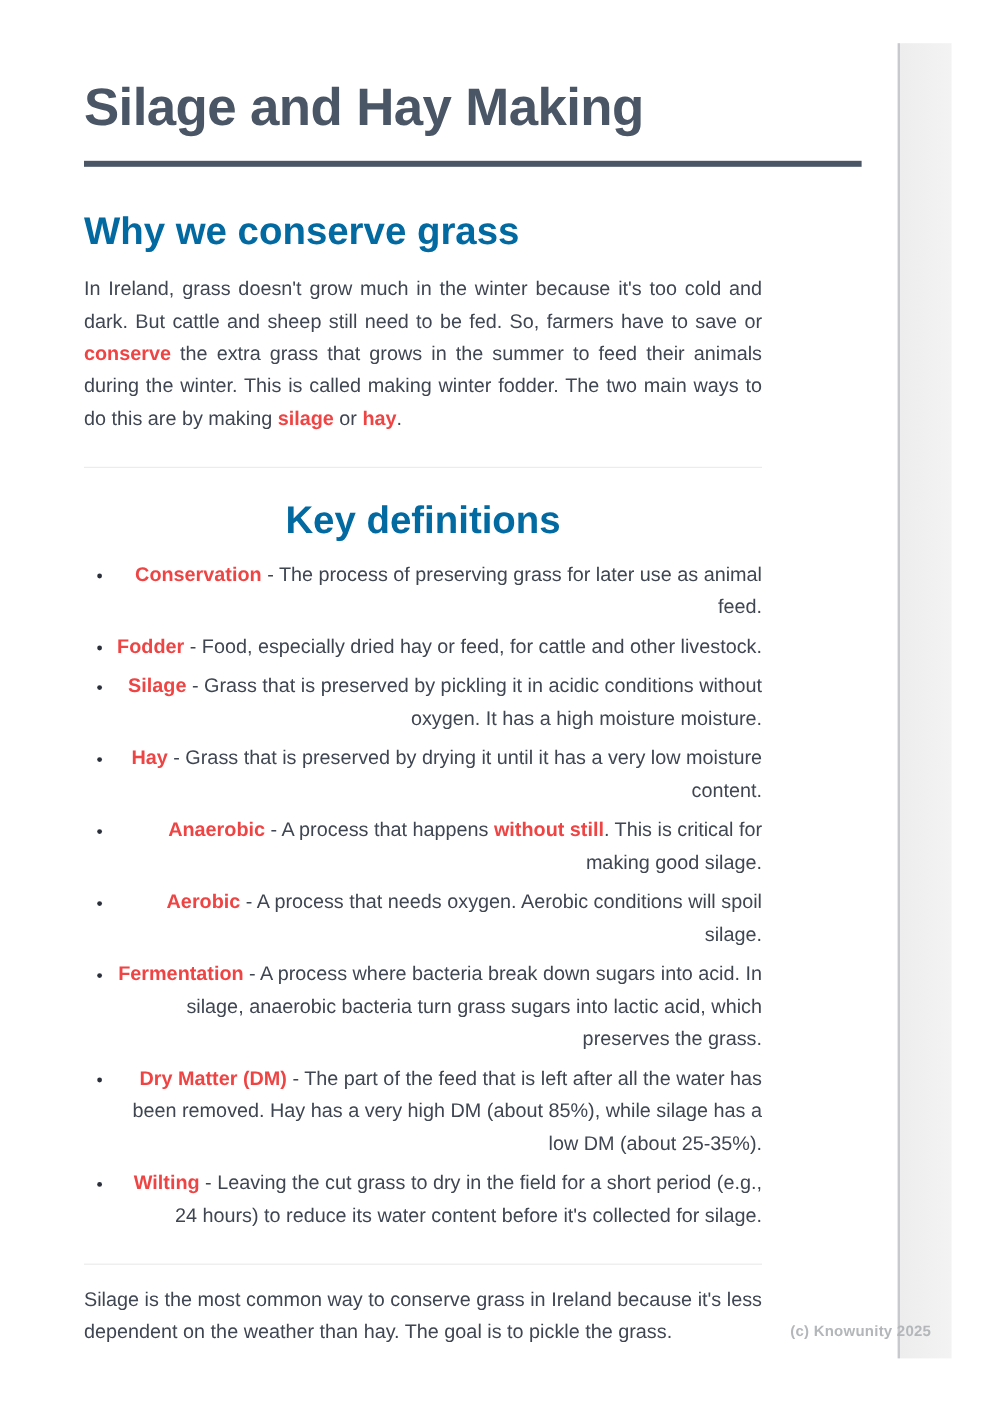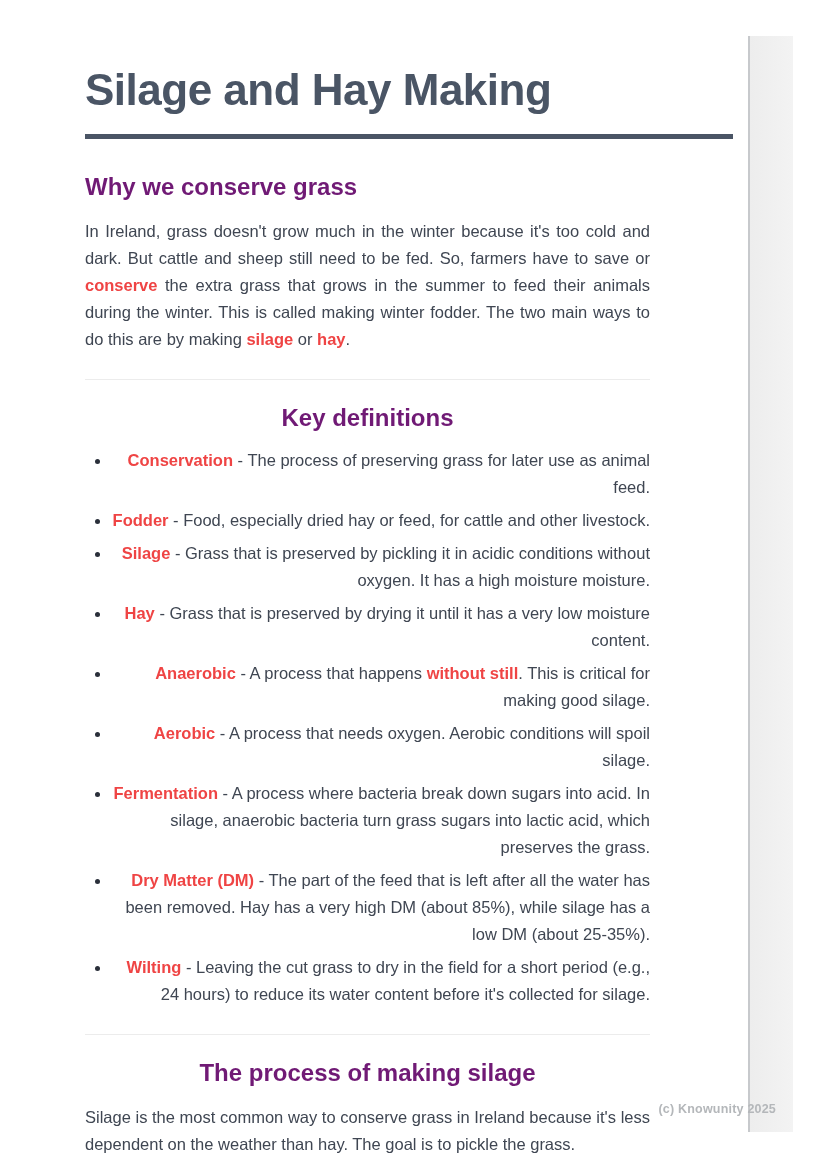--- a/index.html
+++ b/index.html
@@ -16,42 +16,41 @@
     width: 43px; height: 1096px;
     background: linear-gradient(to right, #ededed, #f3f3f3);
     border-left: 2px solid #c7c9cc;
     z-index: 1;
   }
   .content {
     position: absolute;
     left: 70px; top: 0;
     width: 565px;
     z-index: 2;
-    margin-left: 15px;
   }
   h1.page-title {
     margin: 66px 0 0 0;
     font-size: 44px;
     line-height: 1.1;
     font-weight: 700;
     letter-spacing: -0.5px;
     color: #4a5565;
   }
   .title-rule {
     width: 648px;
     height: 5px;
     background: #4a5565;
     margin-top: 20px;
   }
   h2.section-heading {
     margin: 34px 0 0 0;
-    font-size: 24px;
+    font-size: 32px;
     line-height: 1.2;
     font-weight: 700;
-    color: #701a75;
+    color: #0369a1;
   }
   h2.section-heading.after-divider { margin-top: 24px; text-align: center; }
   p.body-paragraph {
     margin: 16px 0 0 0;
     font-size: 16.5px;
     line-height: 27px;
     color: #3f4652;
     text-align: justify;
   }
   .b { font-weight: 700; color: #ef4444; }
@@ -112,19 +111,18 @@
         <li><span class="b">Aerobic</span><span> - A process that needs oxygen. Aerobic conditions will spoil silage.</span></li>
         <li><span class="b">Fermentation</span><span> - A process where bacteria break down sugars into acid. In silage, anaerobic bacteria turn grass sugars into lactic acid, which preserves the grass.</span></li>
         <li><span class="b">Dry Matter (DM)</span><span> - The part of the feed that is left after all the water has been removed. Hay has a very high DM (about 85%), while silage has a low DM (about 25-35%).</span></li>
         <li><span class="b">Wilting</span><span> - Leaving the cut grass to dry in the field for a short period (e.g., 24 hours) to reduce its water content before it's collected for silage.</span></li>
       </ul>
   </section>
 
   <hr class="divider">
 
   <section>
-    <h2 class="section-heading after-divider">The process of making silage</h2>
     <p class="body-paragraph"><span>Silage is the most common way to conserve grass in Ireland because it's less dependent on the weather than hay. The goal is to pickle the grass.</span></p>
   </section>
 
 </div>
 
 <div class="watermark">(c) Knowunity 2025</div>
 
 </body></html>

